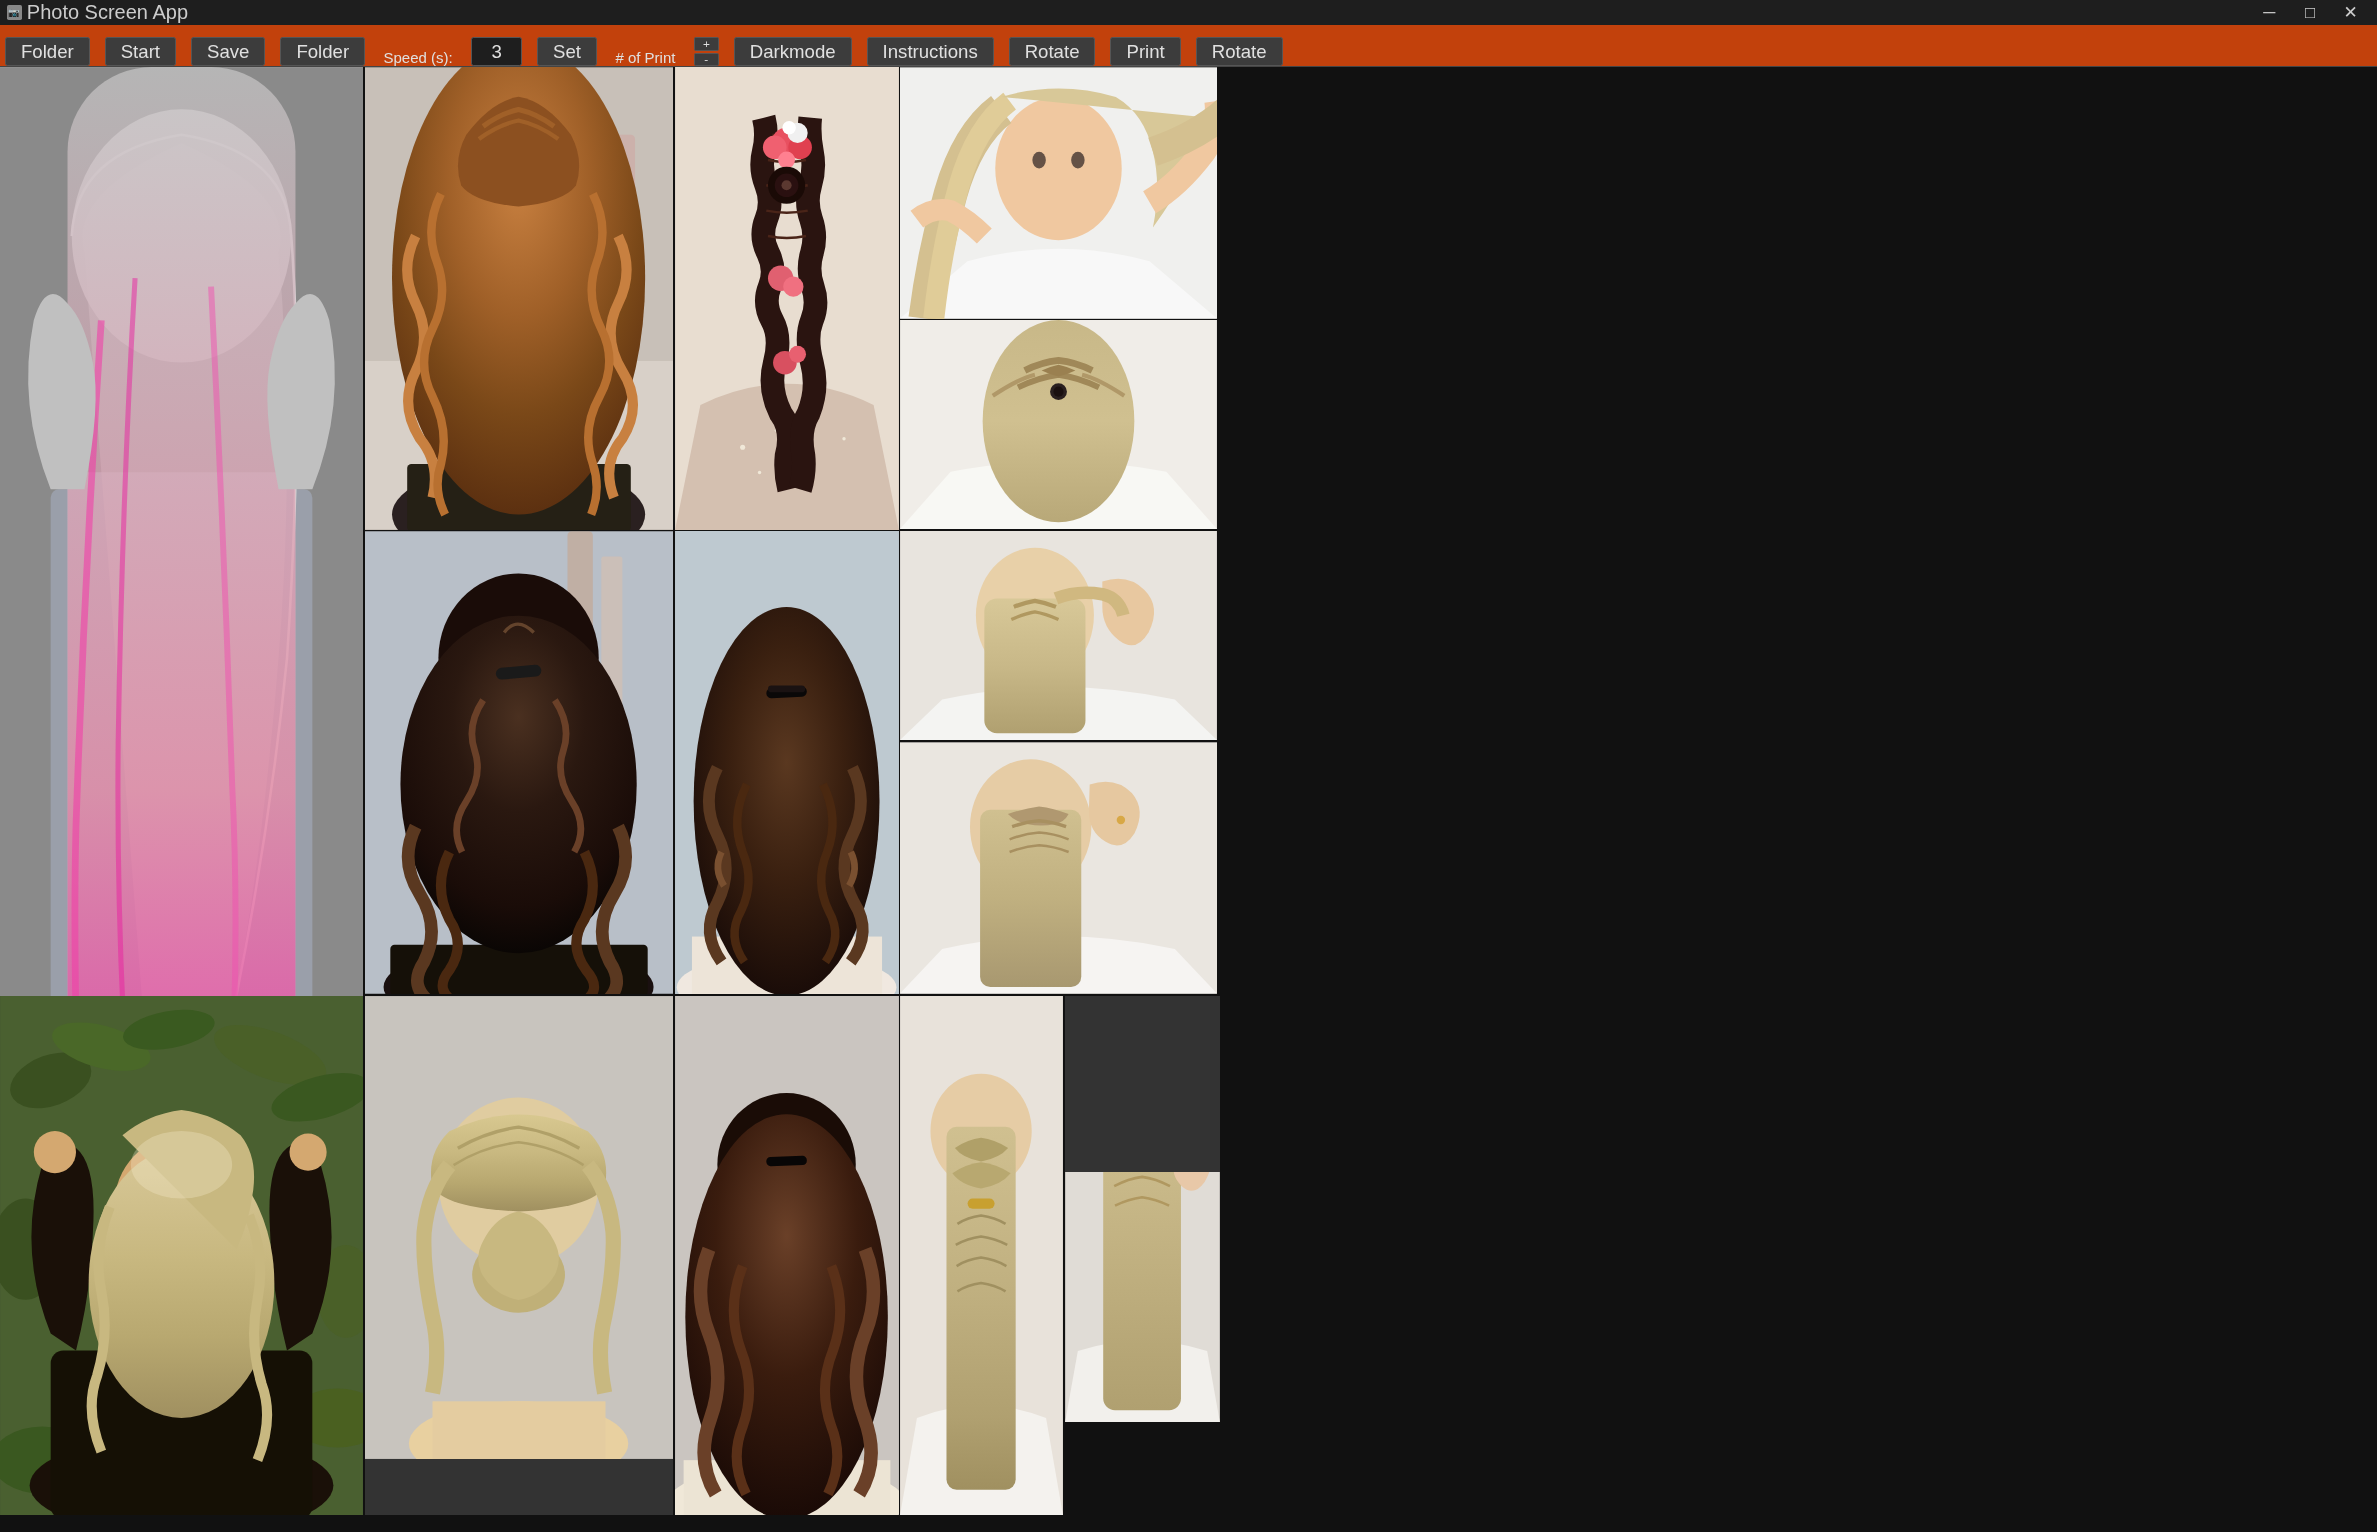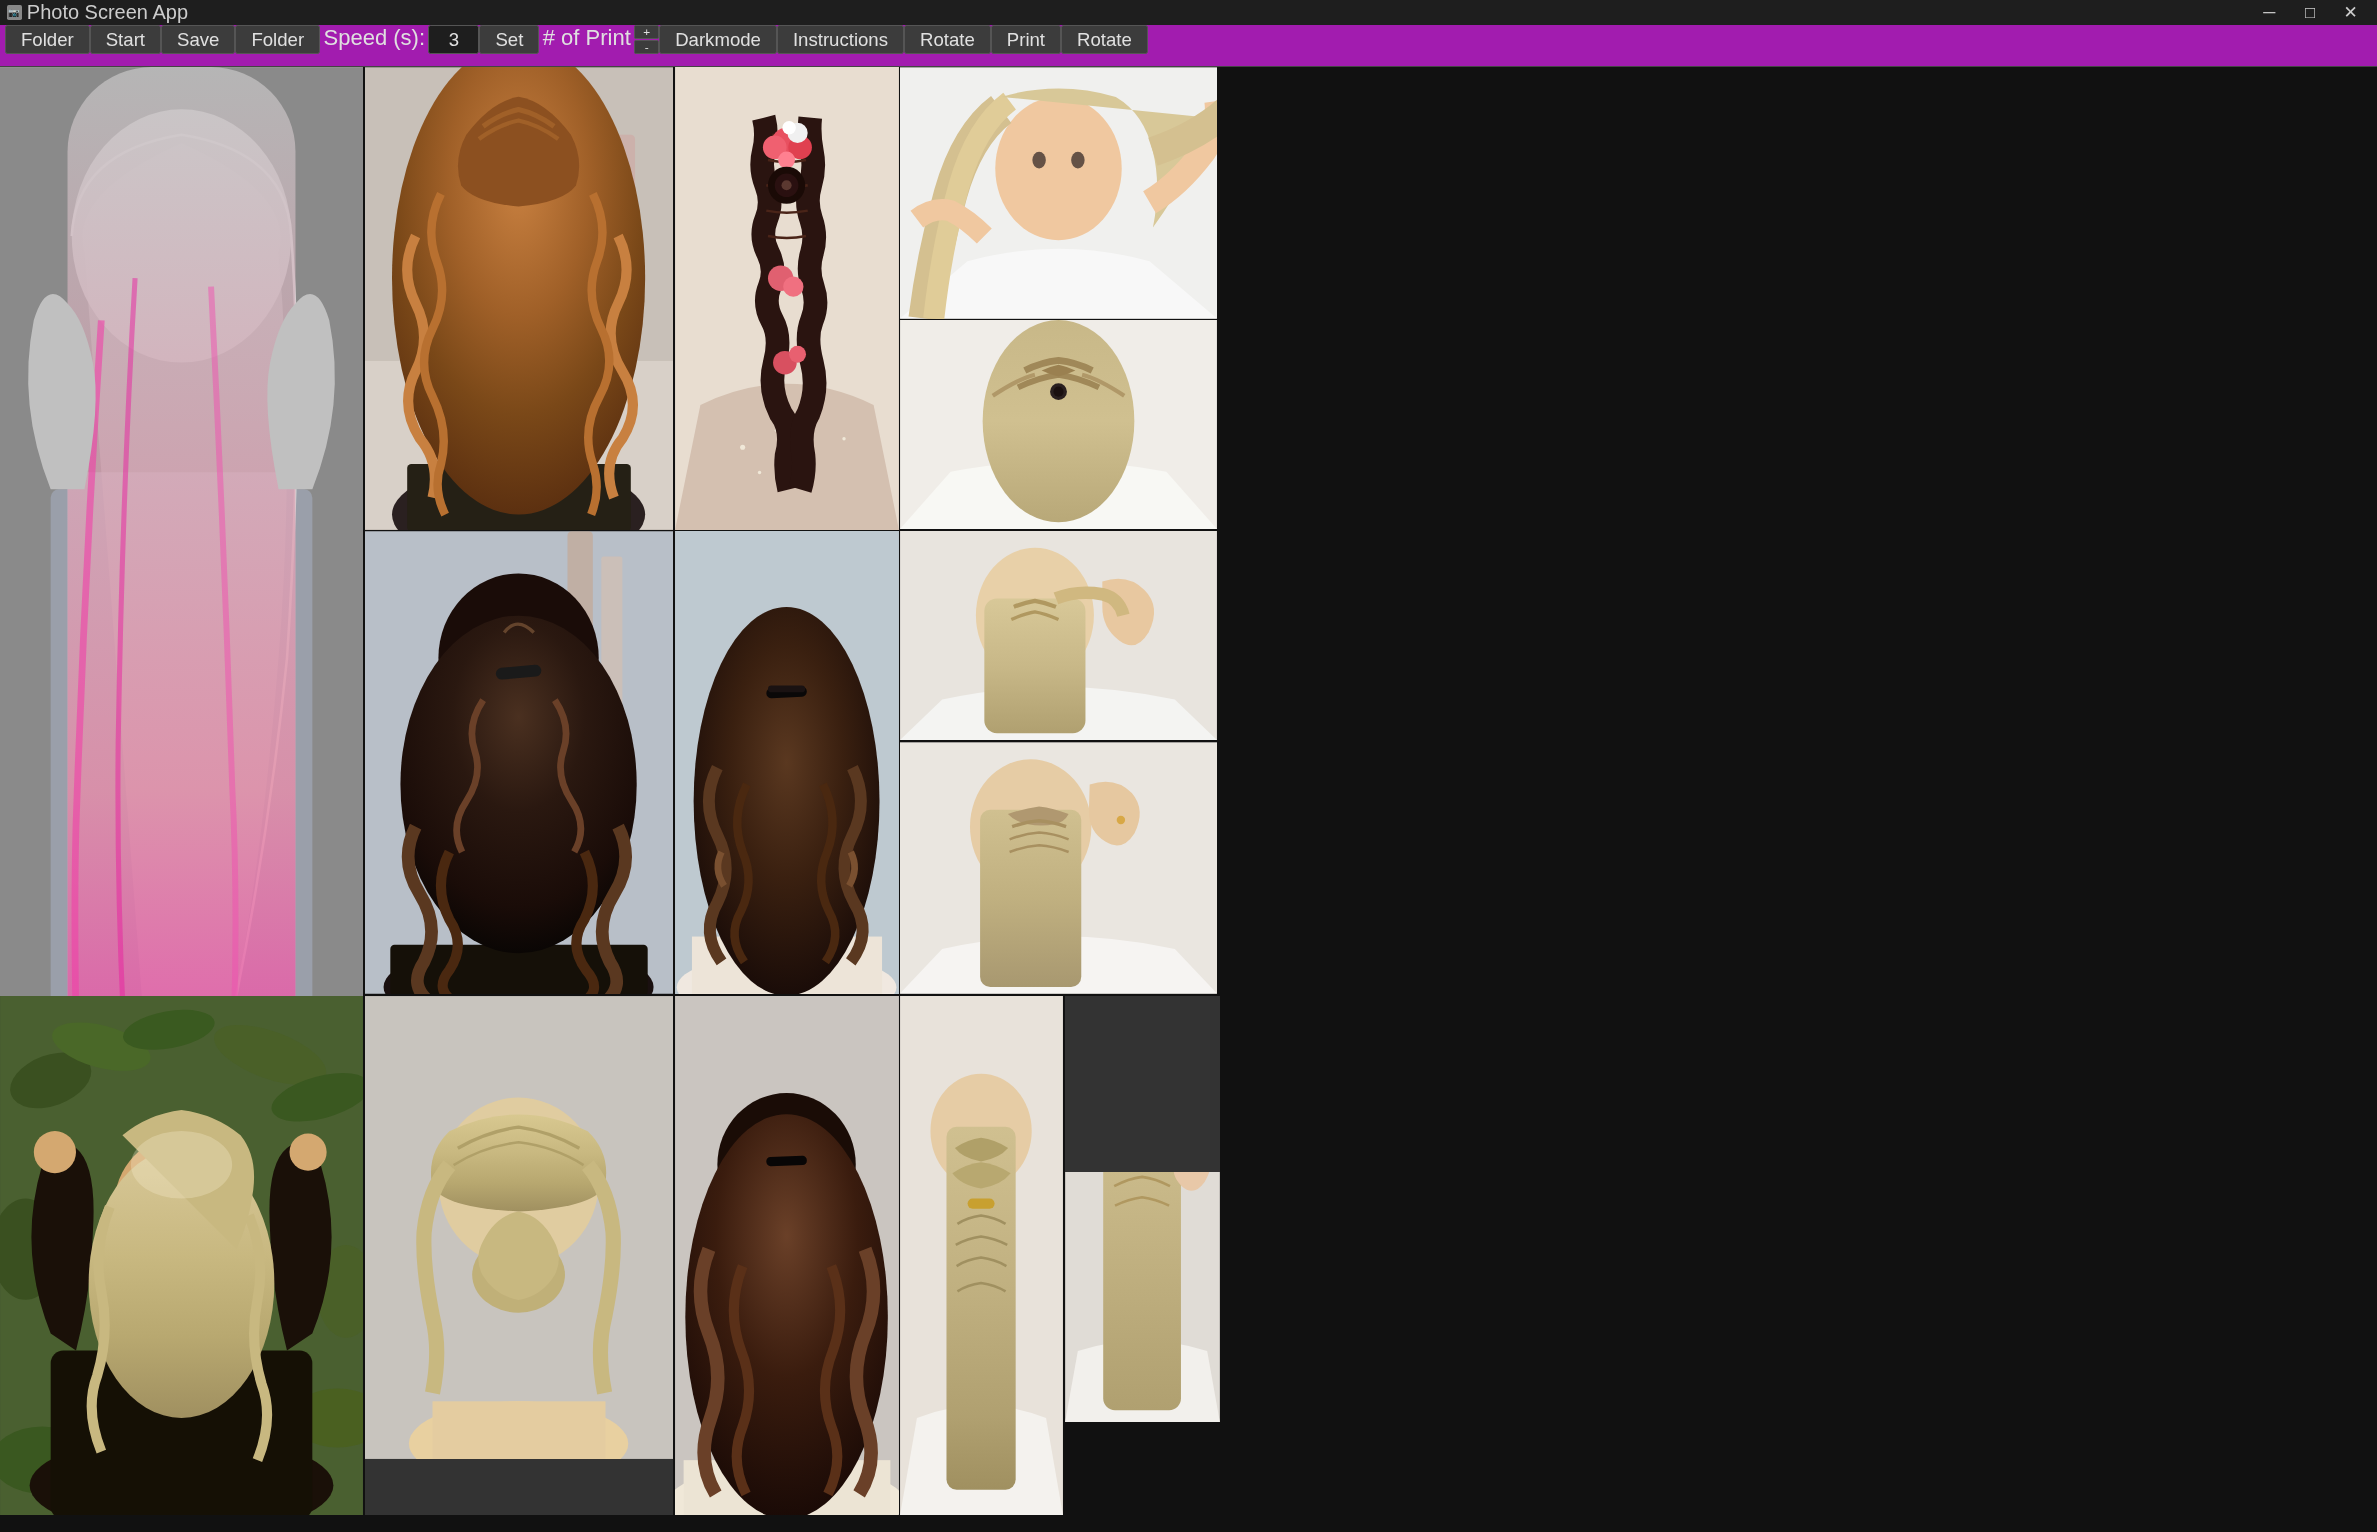--- a/index.html
+++ b/index.html
@@ -58,42 +58,42 @@
       font-size: 17px;
       cursor: pointer;
       display: flex;
       align-items: center;
       justify-content: center;
     }
 
     
     .toolbar {
       height: 42px;
-      background: #a21caf;
-      display: flex;
-      align-items: flex-start;
+      background: #c2410c;
+      display: flex;
+      align-items: flex-end;
       padding: 0 5px;
-      gap: 0;
+      gap: 15px;
       flex-shrink: 0;
       border-bottom: 0.8px solid #444;
     }
     .tb-btn {
       height: 29px;
       padding: 0 15px;
       background: #3c3c3c;
       border: 0.8px solid #555;
       color: #e0e0e0;
       font-size: 18.6px;
       cursor: pointer;
       border-radius: 2.5px;
     }
 
     .tb-label {
       color: #e0e0e0;
-      font-size: 22px;
+      font-size: 15px;
       padding: 0 3.4px;
     }
     .tb-input {
       width: 51px;
       height: 29px;
       background: #1e1e1e;
       border: 0.8px solid #555;
       color: #e0e0e0;
       font-size: 18.6px;
       text-align: center;

